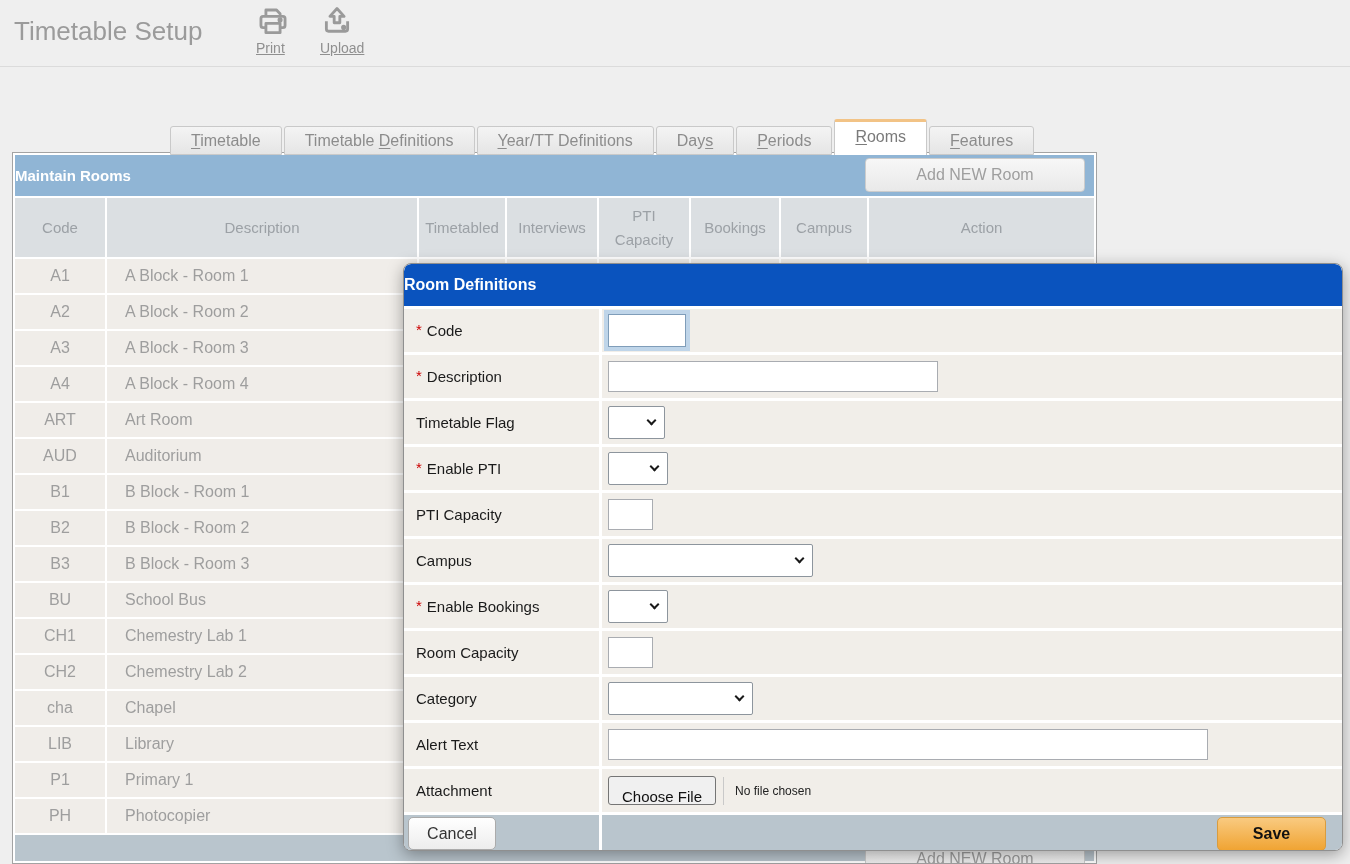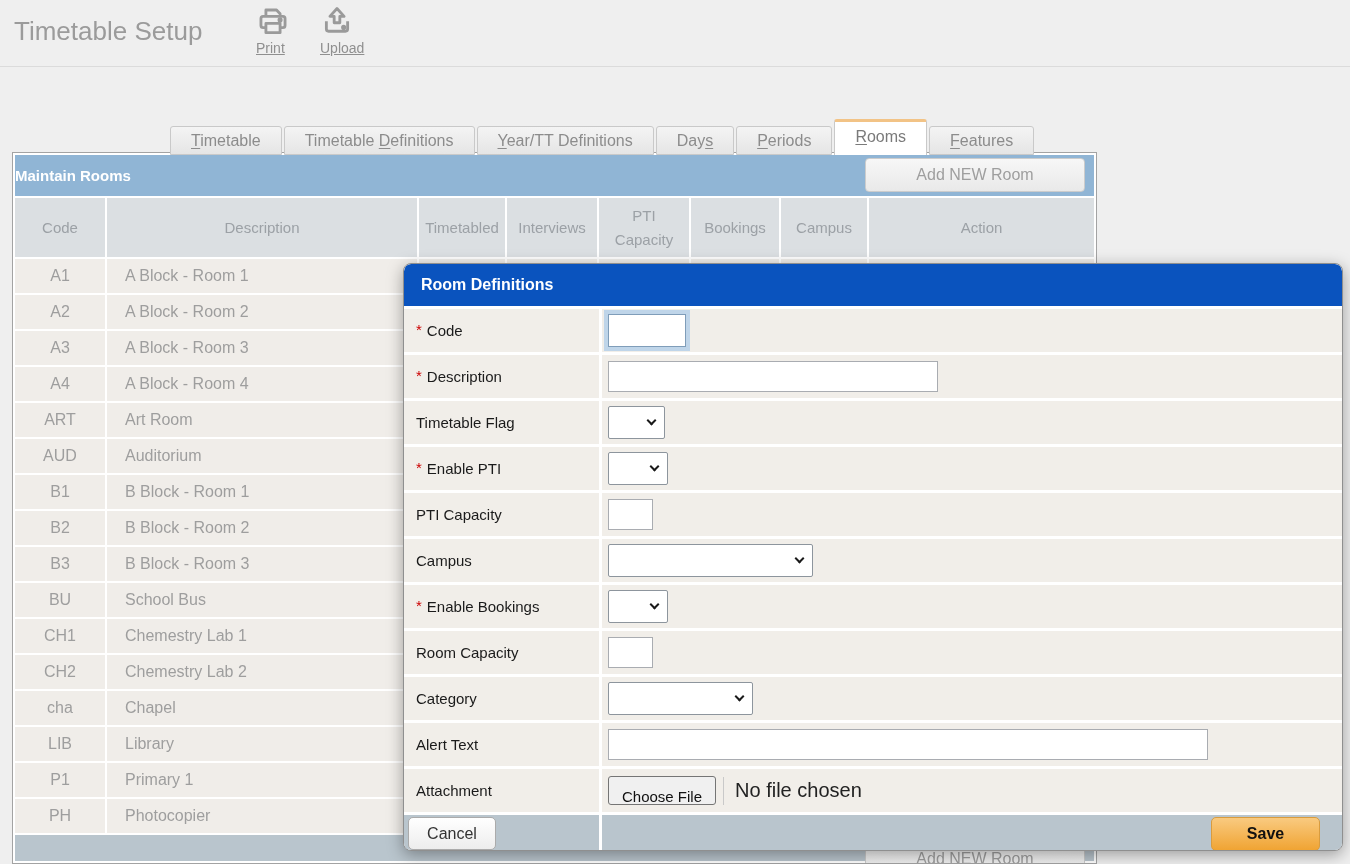--- a/index.html
+++ b/index.html
@@ -47,45 +47,45 @@
   .td.desc { padding-left:18px; }
   .panel-footer { flex:1; background:#b9c5cd; position:relative; min-height:24px; }
   .panel-footer .add-room-btn { top:7px; }
 
   
   .modal { position:absolute; left:403px; top:263px; width:940px; height:588px;
     background:#ffffff; border:1px solid #8f8f8f; border-radius:8px;
     box-shadow:0 4px 16px rgba(0,0,0,.35); display:flex; flex-direction:column; gap:3px;
     overflow:hidden; z-index:10; }
   .modal-header { flex:none; height:42px; background:#0a53be; border-radius:7px 7px 0 0;
-    display:flex; align-items:center; padding-left:17px; color:#ffffff; font-weight:bold;
+    display:flex; align-items:center; color:#ffffff; font-weight:bold;
     font-size:16px; }
   .frow { flex:none; height:43px; display:grid; grid-template-columns:195px 1fr; gap:3px; }
   .flabel { background:#f1eee9; display:flex; align-items:center; padding-left:12px;
     font-size:15px; color:#1b1b1b; }
   .ffield { background:#f1eee9; display:flex; align-items:center; padding-left:6px; }
   .req { color:#cc0000; margin-right:5px; position:relative; top:-1px; }
   .ctl-text { height:31px; border:1px solid #a9acb1; background:#ffffff; font-size:15px;
     padding:0 4px; font-family:inherit; }
   .ctl-text.focused { border:1px solid #7f9db9; box-shadow:0 0 0 4px #bfd5e9; height:33px; }
   .ctl-select { height:33px; border:1px solid #8d959d; border-radius:2px; background:#ffffff;
     display:flex; align-items:center; justify-content:flex-end; cursor:pointer; }
   .chev { width:7px; height:7px; border-right:2px solid #1a1a1a; border-bottom:2px solid #1a1a1a;
     transform:rotate(45deg); margin-right:9px; margin-bottom:4px; }
   .file-btn { height:29px; padding:11px 13px; border:1px solid #757575; border-radius:3px;
     background:#f0f0f0; font-size:15px; color:#111; font-family:inherit; cursor:pointer; }
   .file-sep { width:1px; height:28px; background:#c9c9c9; margin-left:7px; }
-  .file-status { margin-left:11px; font-size:20px; color:#222; }
+  .file-status { margin-left:11px; font-size:12px; color:#222; }
   .modal-footer { flex:1; min-height:37px; display:grid; grid-template-columns:195px 1fr; gap:3px; }
   .mf-cell { background:#b9c5cd; display:flex; align-items:center; }
   .cancel-btn { margin-left:4px; width:88px; height:33px; background:linear-gradient(#ffffff,#ededed);
     border:1px solid #ababab; border-radius:5px; font-size:16px; color:#333; font-family:inherit;
     cursor:pointer; }
   .mf-cell.right { justify-content:flex-end; }
-  .save-btn { margin-right:22px; width:109px; height:34px; background:linear-gradient(#f9ca80,#f0a433);
+  .save-btn { margin-right:16px; width:109px; height:34px; background:linear-gradient(#f9ca80,#f0a433);
     border:1px solid #d99c3e; border-radius:5px; font-size:16px; font-weight:bold; color:#111;
     font-family:inherit; cursor:pointer; }
 </style>
 </head>
 <body>
 
 <div class="app-header">
   <div class="app-title">Timetable Setup</div>
   <div class="toolbar">
     <div class="tool">

